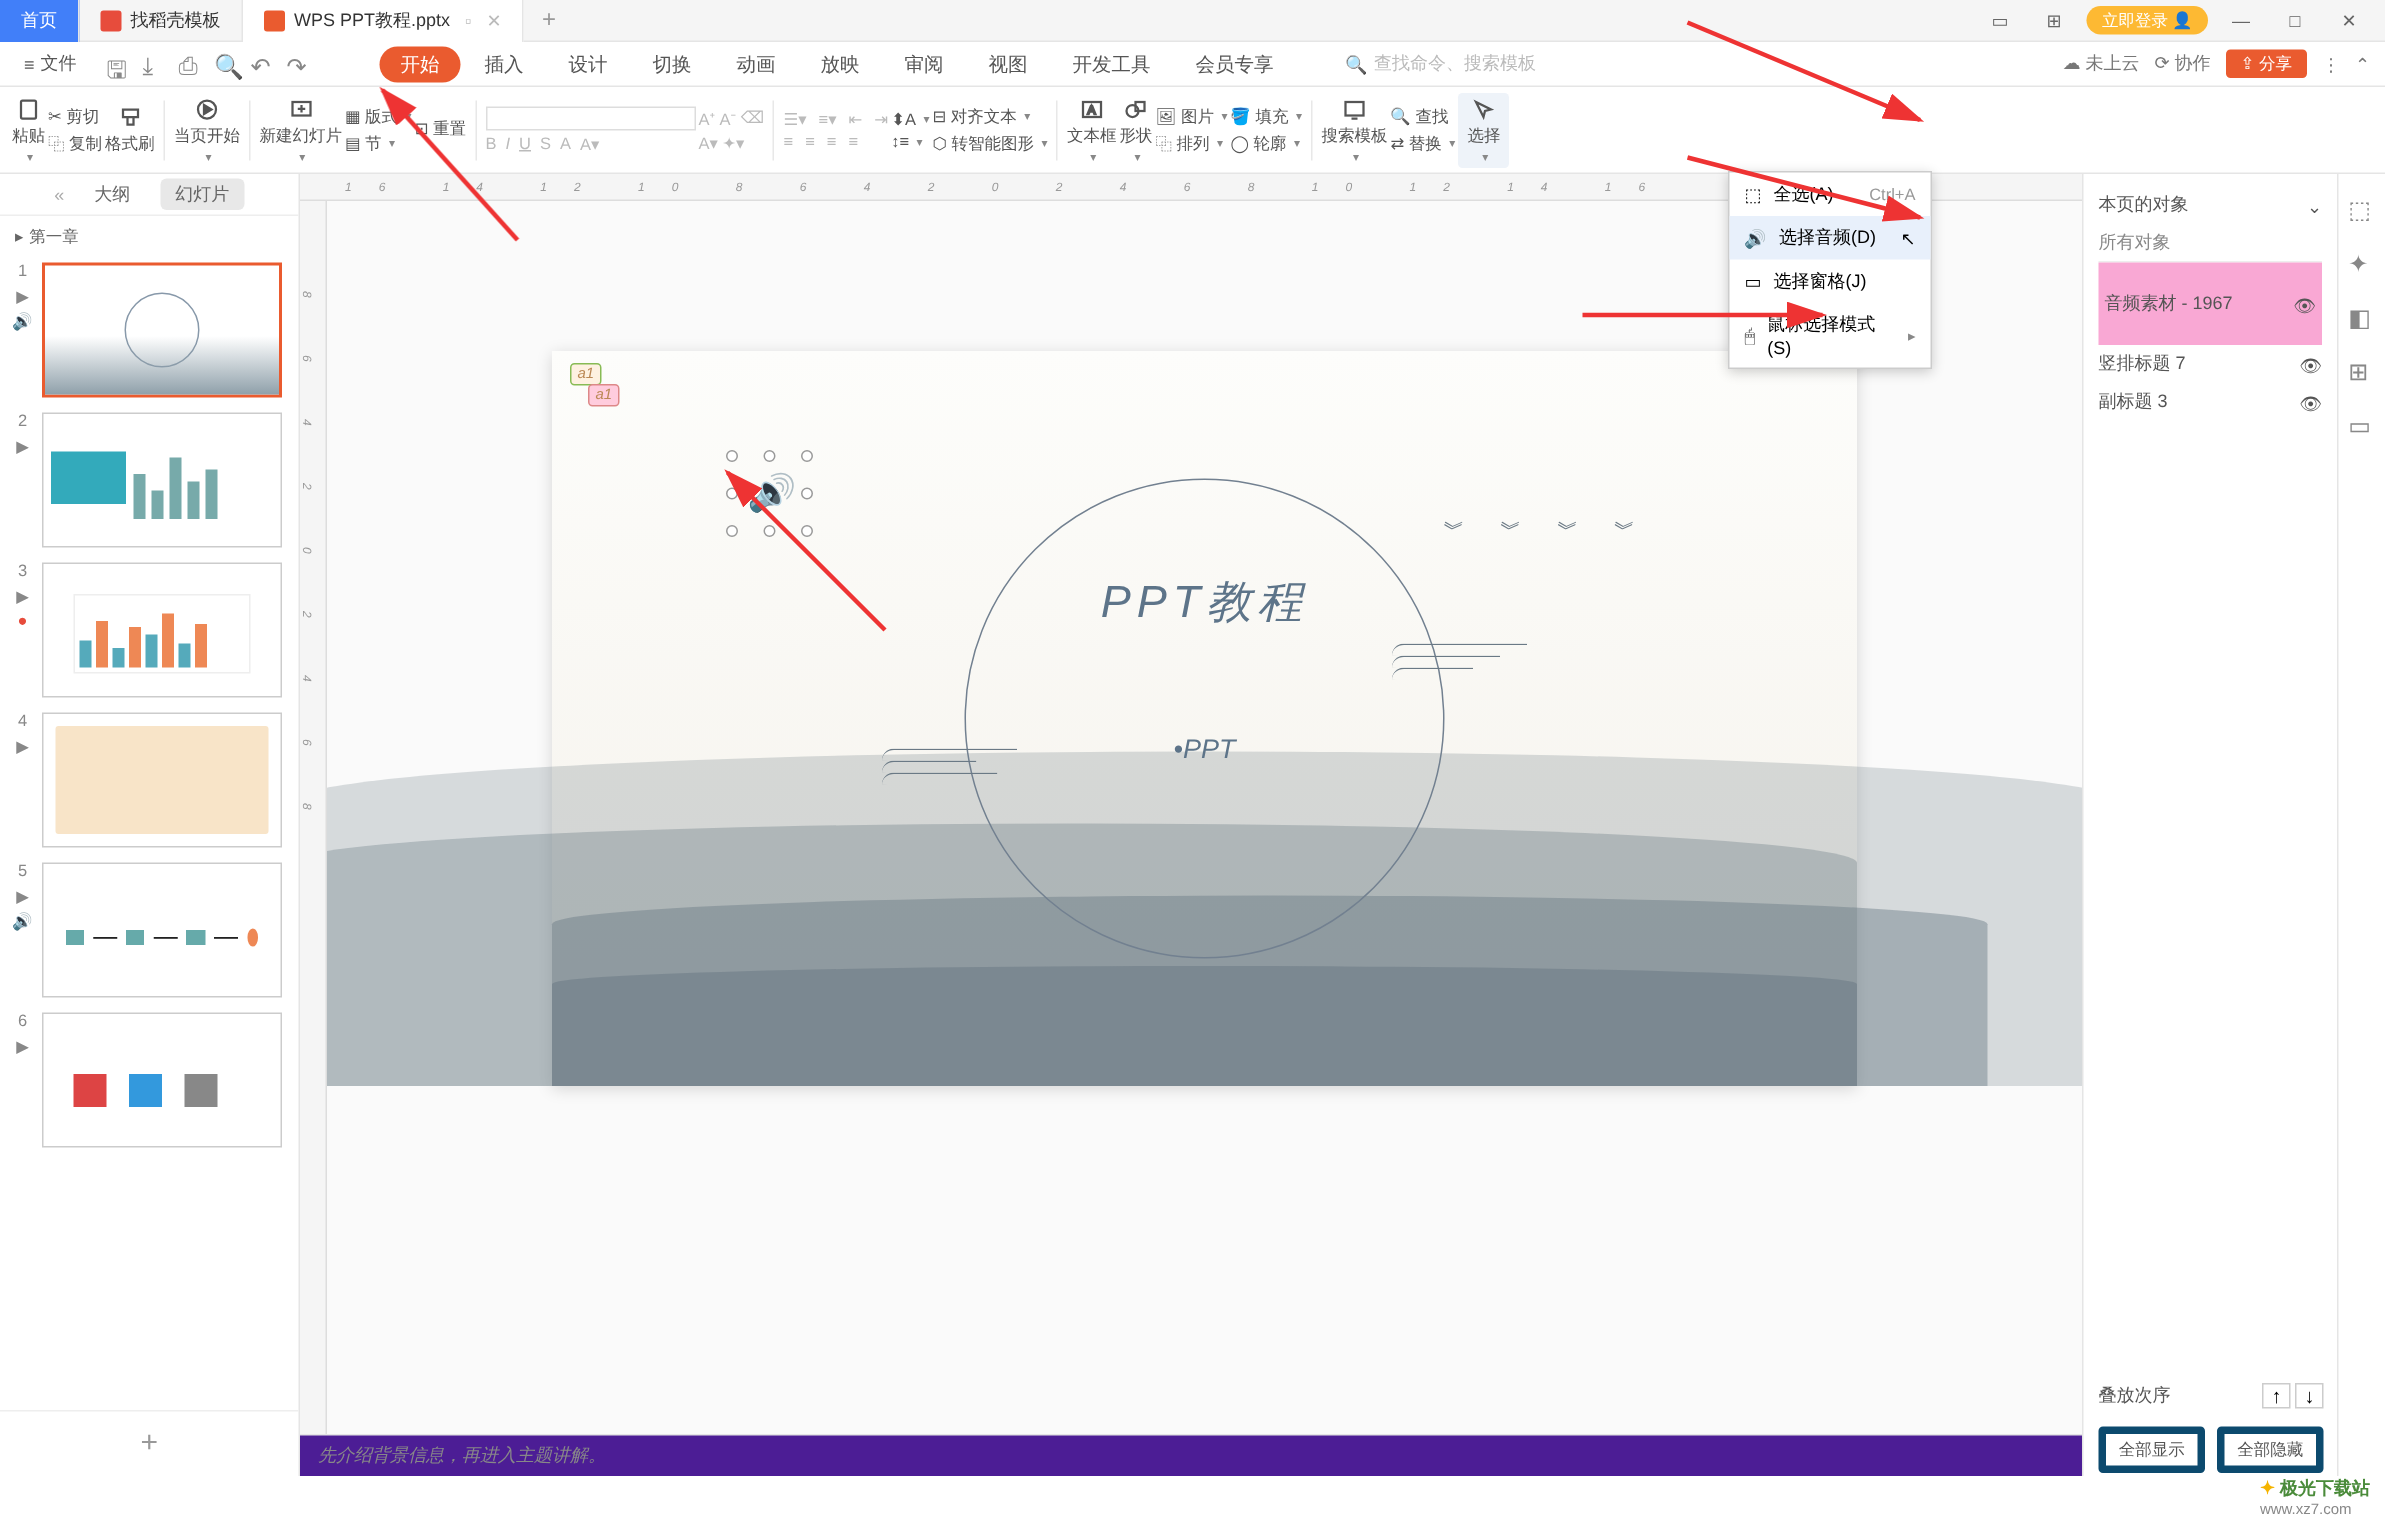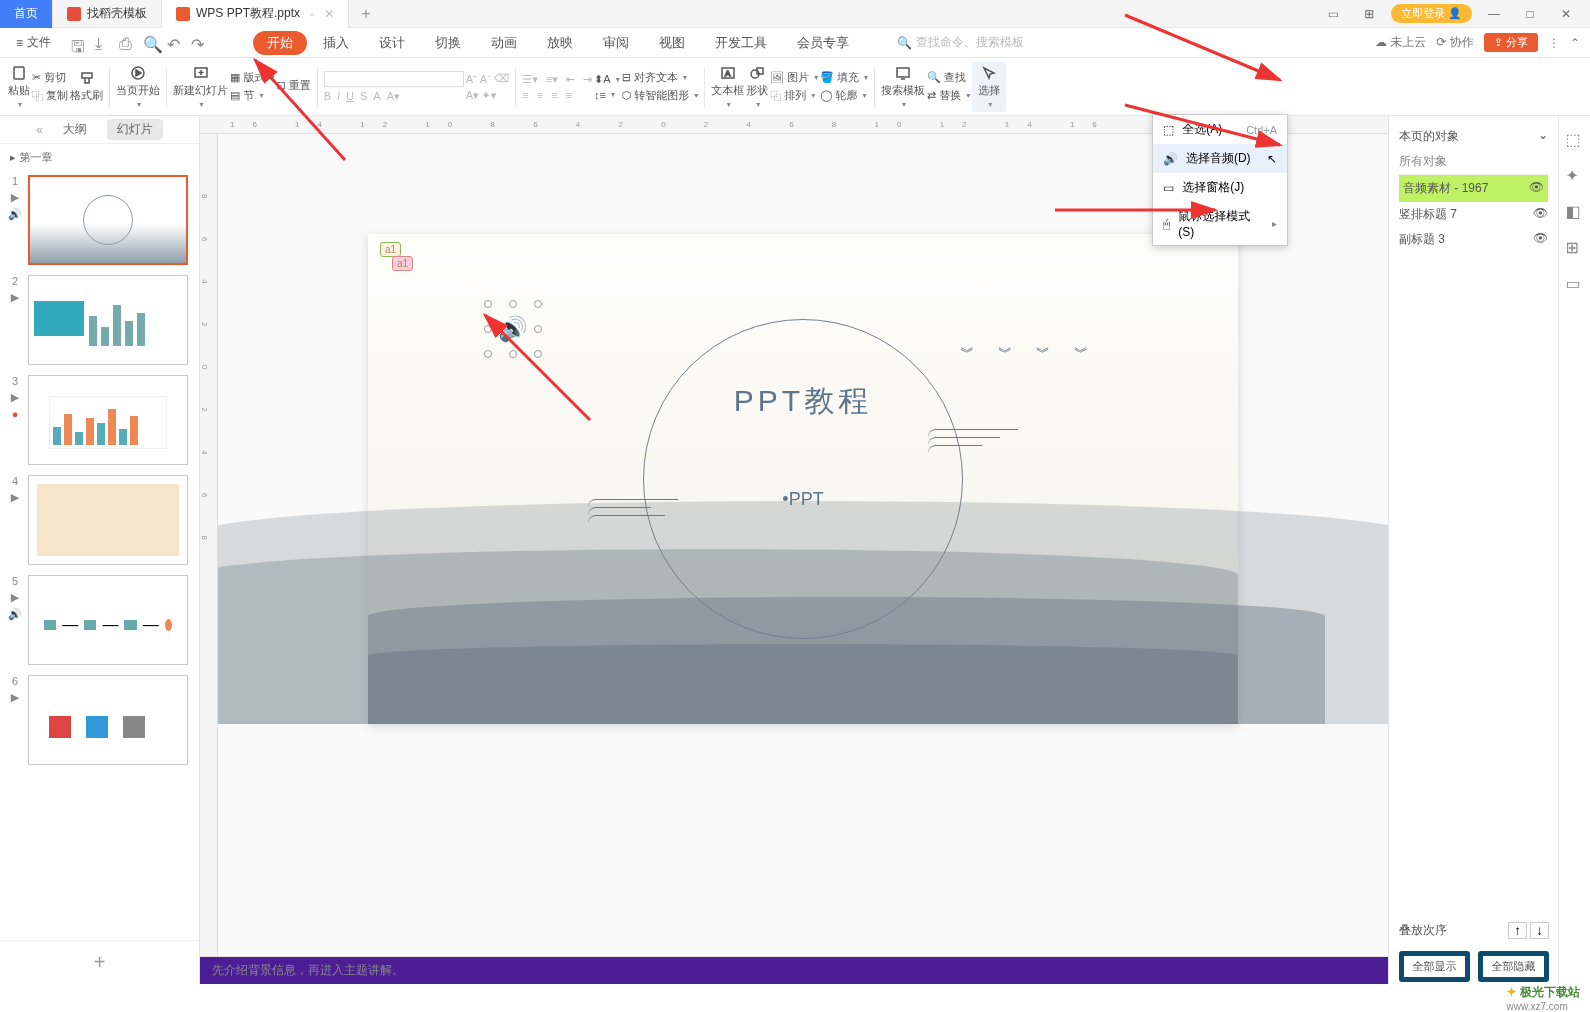--- a/index.html
+++ b/index.html
@@ -48,21 +48,21 @@
 .slide-tab.active { background: #e8e8e8; }
 .slide-chapter { padding: 6px 10px; font-size: 11px; color: #666; display: flex; align-items: center; gap: 4px; }
 .thumbs { flex: 1; overflow-y: auto; padding: 4px 8px; }
 .thumb-row { display: flex; gap: 6px; margin-bottom: 10px; }
 .thumb-num { width: 14px; font-size: 11px; color: #888; display: flex; flex-direction: column; align-items: center; gap: 4px; }
 .thumb { width: 160px; height: 90px; border: 1px solid #ccc; background: #fff; position: relative; }
 .thumb.active { border: 2px solid #ea5b2f; }
 .thumb-add { text-align: center; padding: 10px; font-size: 20px; color: #999; border-top: 1px solid #eee; }
 
 
-.canvas-area { flex: 1; display: flex; flex-direction: column; background: #fafafa; position: relative; }
+.canvas-area { flex: 1; display: flex; flex-direction: column; background: #fafafa; position: relative; font-style: italic; }
 .ruler-h { height: 18px; background: #f5f5f5; border-bottom: 1px solid #ddd; font-size: 8px; color: #999; display: flex; align-items: center; padding-left: 30px; letter-spacing: 18px; overflow: hidden; white-space: nowrap; }
 .canvas-scroll { flex: 1; display: flex; overflow: hidden; }
 .ruler-v { width: 18px; background: #f5f5f5; border-right: 1px solid #ddd; font-size: 8px; color: #999; writing-mode: vertical-lr; padding-top: 60px; letter-spacing: 18px; overflow: hidden; }
 .slide-stage { flex: 1; display: flex; align-items: flex-start; justify-content: center; padding: 100px 30px 30px 30px; overflow: auto; }
 .slide { width: 870px; height: 490px; background: linear-gradient(180deg, #fdfdfb 0%, #f4f1ea 100%); box-shadow: 0 2px 10px rgba(0,0,0,0.15); position: relative; }
 .mountains { position: absolute; bottom: 0; left: 0; right: 0; height: 65%; }
 .mountain { position: absolute; left: 0; right: 0; background: #6b7a85; opacity: 0.35; border-radius: 50% 50% 0 0 / 15% 15% 0 0; }
 .circle { position: absolute; left: 50%; top: 50%; transform: translate(-50%,-50%); width: 320px; height: 320px; border: 1px solid #728090; border-radius: 50%; }
 .slide-title { position: absolute; left: 50%; top: 30%; transform: translateX(-50%); font-size: 30px; color: #5d7489; letter-spacing: 4px; }
 .slide-sub { position: absolute; left: 50%; top: 52%; transform: translateX(-50%); font-size: 18px; color: #5d7489; }
@@ -70,22 +70,22 @@
 .cloud-line { border-top: 1.5px solid #6a7985; height: 8px; border-radius: 10px 0 0 0; }
 .birds { position: absolute; right: 140px; top: 110px; font-size: 14px; color: #6c7a85; letter-spacing: 10px; }
 .speaker-sel { position: absolute; left: 120px; top: 70px; width: 50px; height: 50px; }
 .speaker-sel .handle { position: absolute; width: 8px; height: 8px; border: 1px solid #999; border-radius: 50%; background: #fff; }
 .speaker-icon { position: absolute; left: 50%; top: 50%; transform: translate(-50%,-50%); font-size: 24px; color: #f5a15a; }
 .a1-mark { position: absolute; left: 12px; top: 8px; font-size: 10px; color: #b85; background: rgba(255,230,200,0.5); padding: 1px 4px; border-radius: 3px; }
 .notes-bar { height: 28px; border-top: 1px solid #e5e5e5; background: #4c1d95; font-size: 12px; color: #888; padding: 5px 12px; }
 
 
 .right-panel { width: 170px; border-left: 1px solid #e5e5e5; padding: 8px 10px; font-size: 12px; color: #555; }
-.rp-row { padding: 4px 0; display: flex; align-items: flex-start; justify-content: space-between; }
-.rp-item-sel { background: #bef264; padding: 5px 4px; }
+.rp-row { padding: 4px 0; display: flex; align-items: flex-end; justify-content: space-between; }
+.rp-item-sel { background: #f9a8d4; padding: 19px 4px; }
 .rp-footer { position: absolute; bottom: 30px; width: 150px; }
 .rp-btns { display: flex; gap: 8px; margin-top: 8px; }
 .rp-btn { flex: 1; border: 5px solid #0c4a6e; padding: 3px; text-align: center; border-radius: 3px; font-size: 11px; }
 
 
 .icon-strip { width: 32px; border-left: 1px solid #e5e5e5; display: flex; flex-direction: column; align-items: center; gap: 18px; padding-top: 14px; color: #888; }
 .icon-strip div { width: 18px; height: 18px; }
 
 
 .dropdown { position: absolute; right: 302px; top: 114px; width: 136px; background: #fff; border: 1px solid #ccc; box-shadow: 0 2px 8px rgba(0,0,0,0.2); z-index: 100; font-size: 12px; }

